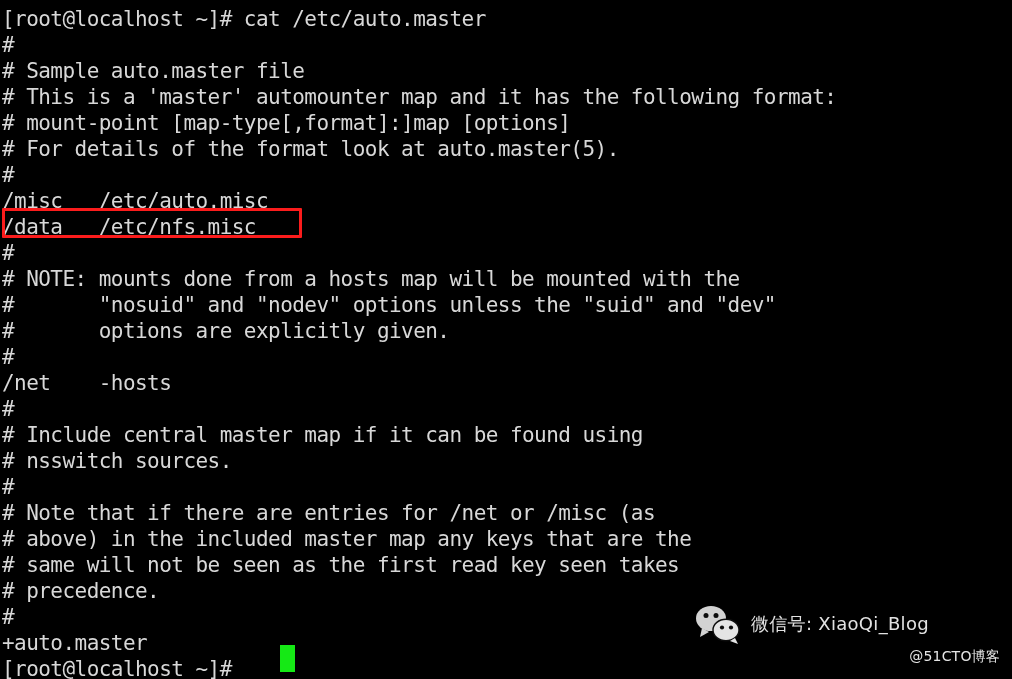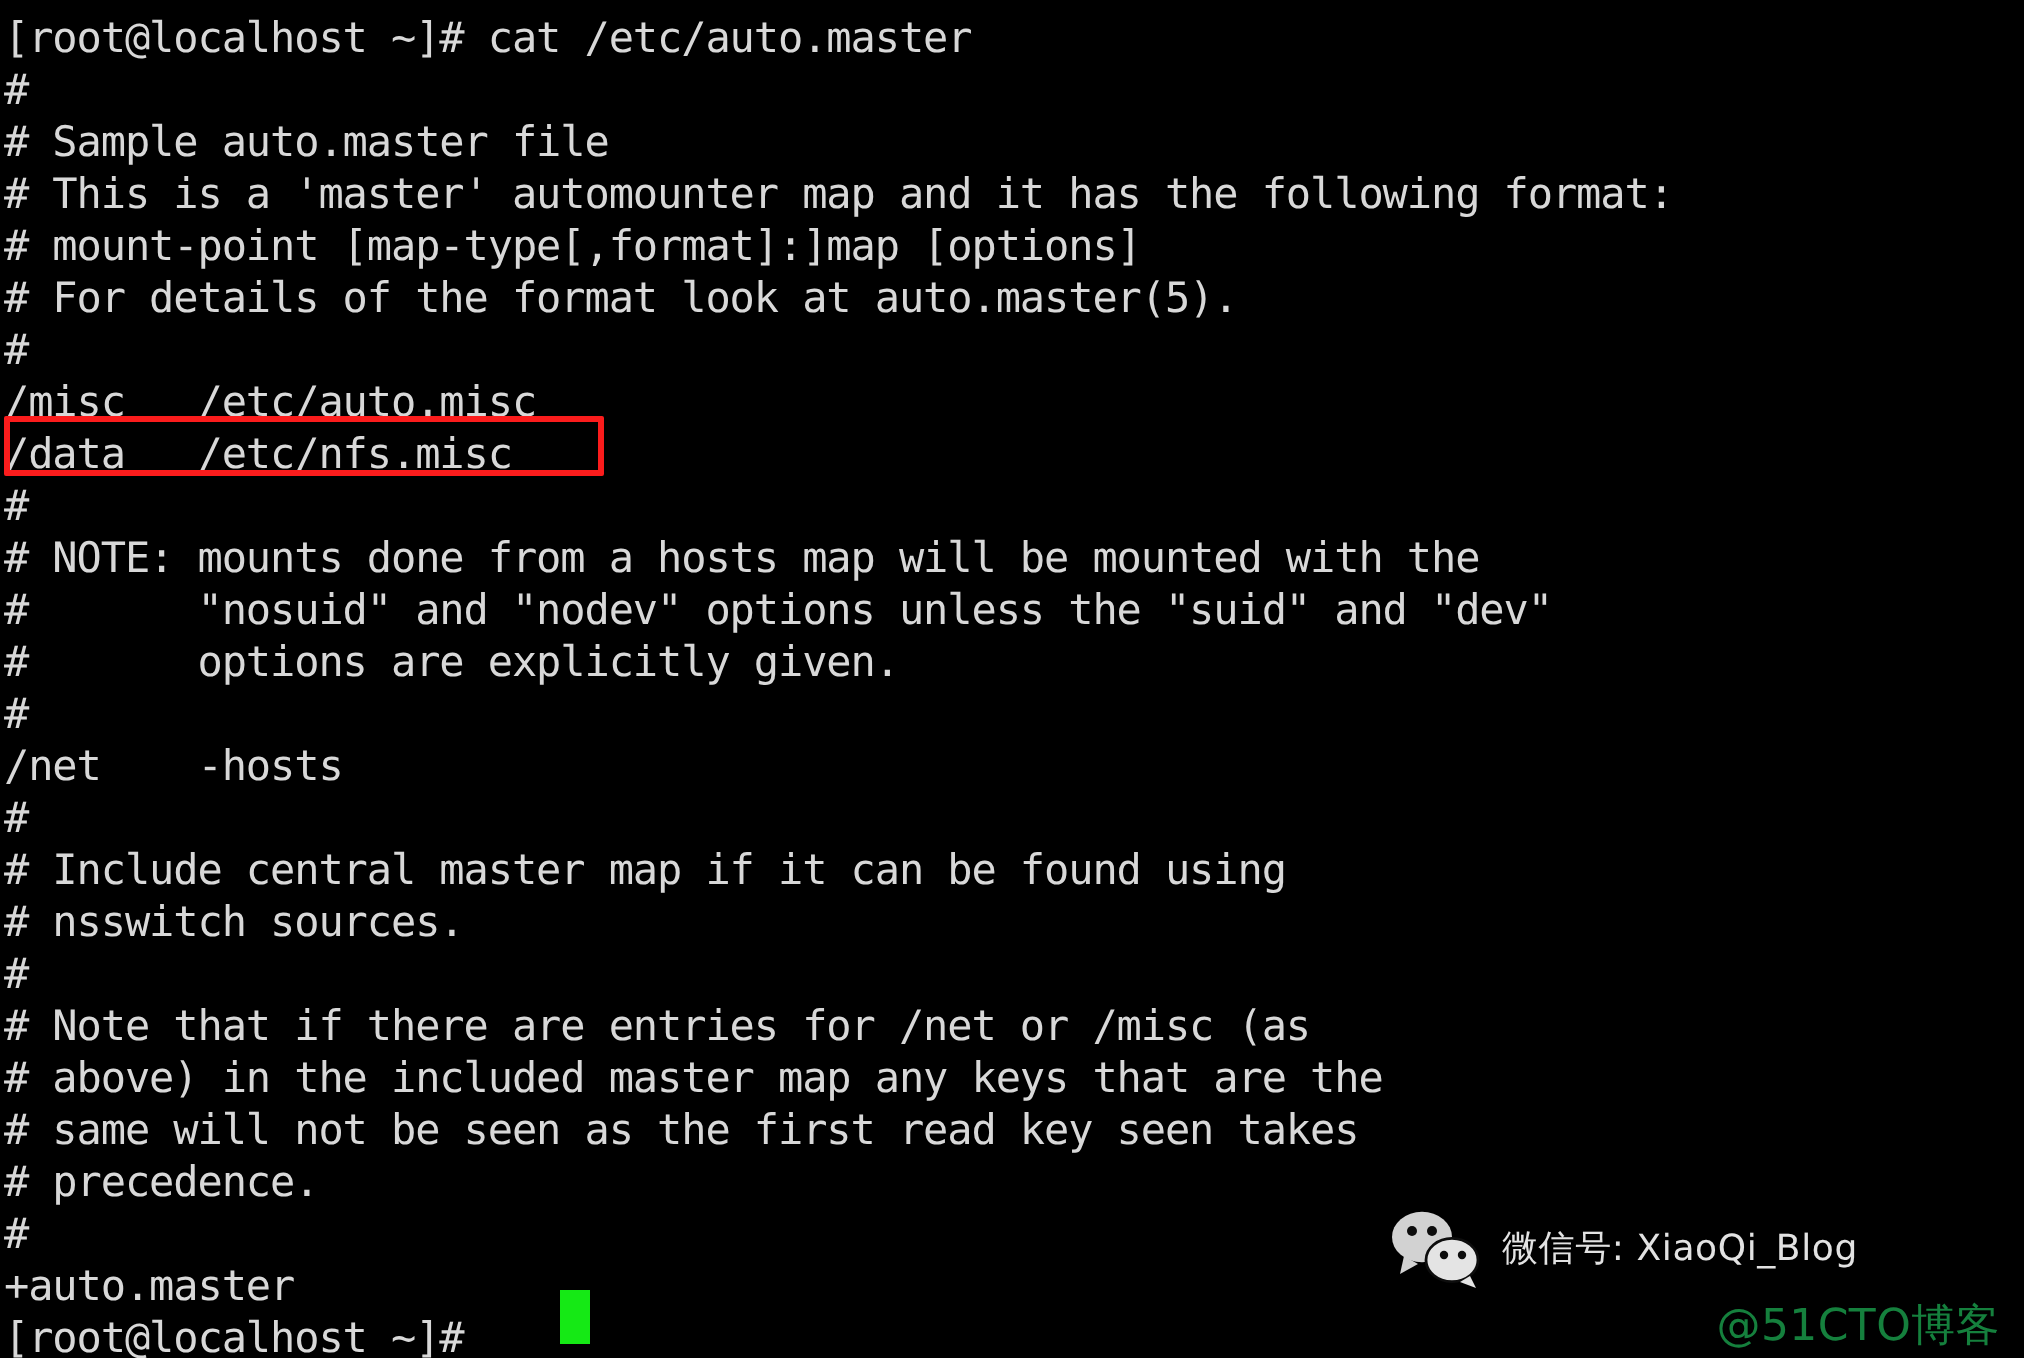--- a/index.html
+++ b/index.html
@@ -93,22 +93,22 @@
     font-size: 18px;
     color: #e2e2e2;
     white-space: nowrap;
     letter-spacing: 0.3px;
   }
   #site-credit {
     position: absolute;
     right: 12px;
     top: 648px;
     font-family: "DejaVu Sans", "Liberation Sans", sans-serif;
-    font-size: 22px;
-    color: #15803d;
+    font-size: 14px;
+    color: #e5e5e5;
     white-space: nowrap;
     letter-spacing: 0.2px;
   }
 </style>
 </head>
 <body style="background: rgb(0, 0, 0);">
 
 <div id="terminal" style="background: rgb(0, 0, 0);">
 
   <div id="screen" style="color: rgb(216, 216, 216);"><div class="tline dim">&nbsp;</div><div class="tline">[root@localhost ~]# cat /etc/auto.master</div><div class="tline">#</div><div class="tline"># Sample auto.master file</div><div class="tline"># This is a 'master' automounter map and it has the following format:</div><div class="tline"># mount-point [map-type[,format]:]map [options]</div><div class="tline"># For details of the format look at auto.master(5).</div><div class="tline">#</div><div class="tline">/misc   /etc/auto.misc</div><div class="tline">/data   /etc/nfs.misc</div><div class="tline">#</div><div class="tline"># NOTE: mounts done from a hosts map will be mounted with the</div><div class="tline">#       "nosuid" and "nodev" options unless the "suid" and "dev"</div><div class="tline">#       options are explicitly given.</div><div class="tline">#</div><div class="tline">/net    -hosts</div><div class="tline">#</div><div class="tline"># Include central master map if it can be found using</div><div class="tline"># nsswitch sources.</div><div class="tline">#</div><div class="tline"># Note that if there are entries for /net or /misc (as</div><div class="tline"># above) in the included master map any keys that are the</div><div class="tline"># same will not be seen as the first read key seen takes</div><div class="tline"># precedence.</div><div class="tline">#</div><div class="tline">+auto.master</div><div class="tline">[root@localhost ~]# </div></div>

